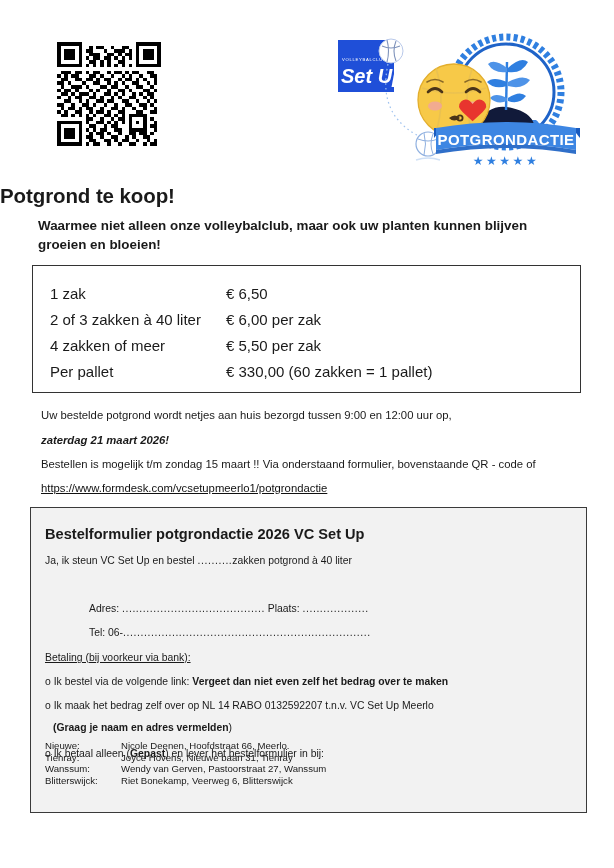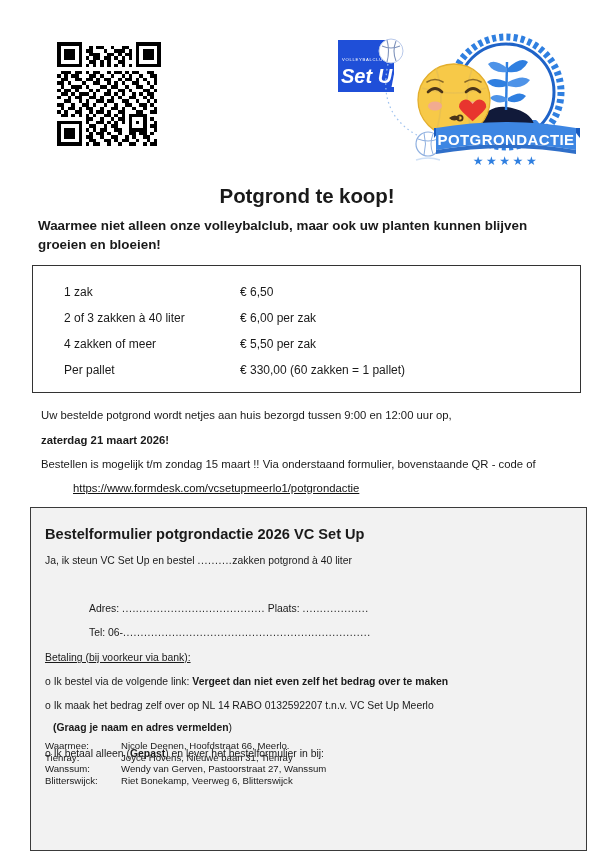--- a/index.html
+++ b/index.html
@@ -15,49 +15,49 @@
   .header{position:relative;height:170px;}
 
   .qr{position:absolute;left:57px;top:42px;width:104px;height:104px;}
   .qr svg{display:block;}
 
   .logoart{position:absolute;left:330px;top:28px;width:262px;height:142px;}
   .logoart svg{display:block;}
 
   
   .title{
-    text-align:center;font-size:20.5px;font-weight:bold;
+    font-size:20.5px;font-weight:bold;
     letter-spacing:-0.1px;margin:0;padding:0 0 0 0;
     position:absolute;left:0;right:0;top:184px;
   }
   .subtitle{
     position:absolute;left:38px;right:38px;top:216px;
     text-align:left;font-size:13.4px;font-weight:bold;
     line-height:19px;
   }
 
   
   .pricebox{
     position:absolute;left:32px;top:265px;width:549px;height:128px;
     border:1px solid #ararara;border:1px solid #333;box-sizing:border-box;
     background:#fff;
   }
-  .pricerow{position:absolute;left:16px;right:0;height:22px;font-size:12px;}
+  .pricerow{position:absolute;left:2px;right:0;height:22px;font-size:15px;}
   .pricerow .lbl{position:absolute;left:15px;top:0;}
   .pricerow .val{position:absolute;left:191px;top:0;}
 
   
   .deliv{position:absolute;left:33px;right:33px;}
   .deliv .l{position:absolute;left:0;font-size:11.3px;white-space:nowrap;padding-left:8px;}
-  .deliv .b{font-weight:bold;}
-  .deliv .lnk{text-decoration:underline;color:#111;margin-left:32px;}
+  .deliv .b{font-weight:bold;font-style:italic;}
+  .deliv .lnk{text-decoration:underline;color:#111;}
 
   
   .formbox{
-    position:absolute;left:30px;top:507px;width:557px;height:344px;
+    position:absolute;left:30px;top:507px;width:557px;height:306px;
     border:1px solid #3a3a3a;box-sizing:border-box;background:#f2f2f2;
   }
   .fh{position:absolute;left:14px;top:18px;font-size:14.6px;font-weight:bold;}
   .fline{position:absolute;font-size:10.4px;white-space:nowrap;color:#1a1a1a;}
   .fline .bb{font-weight:bold;}
   .dots{letter-spacing:0.6px;}
   .und{text-decoration:underline;}
 
   
   .contacts{position:absolute;left:14px;top:232px;font-size:9.6px;line-height:11.6px;}
@@ -448,21 +448,21 @@
     <div class="fline" style="left:22px;top:214px">
       <span class="bb">(Graag je naam en adres vermelden</span><span>)</span>
     </div>
 
     <div class="fline" style="left:14px;top:240px">
       <span>o Ik betaal alleen (</span><span class="bb">Gepast</span><span>) en lever het bestelformulier in bij:</span>
     </div>
 
     <div class="contacts">
       <span class="crow">
-        <span class="town">Waarmee:</span><span class="addr">Nicole Deenen, Hoofdstraat 66, Meerlo.</span>
+        <span class="town">Nieuwe:</span><span class="addr">Nicole Deenen, Hoofdstraat 66, Meerlo.</span>
       </span>
       <span class="crow">
         <span class="town">Tienray:</span><span class="addr">Joyce Hovens, Nieuwe baan 31, Tienray</span>
       </span>
       <span class="crow">
         <span class="town">Wanssum:</span><span class="addr">Wendy van Gerven, Pastoorstraat 27, Wanssum</span>
       </span>
       <span class="crow">
         <span class="town">Blitterswijck:</span><span class="addr">Riet Bonekamp, Veerweg 6, Blitterswijck</span>
       </span>

